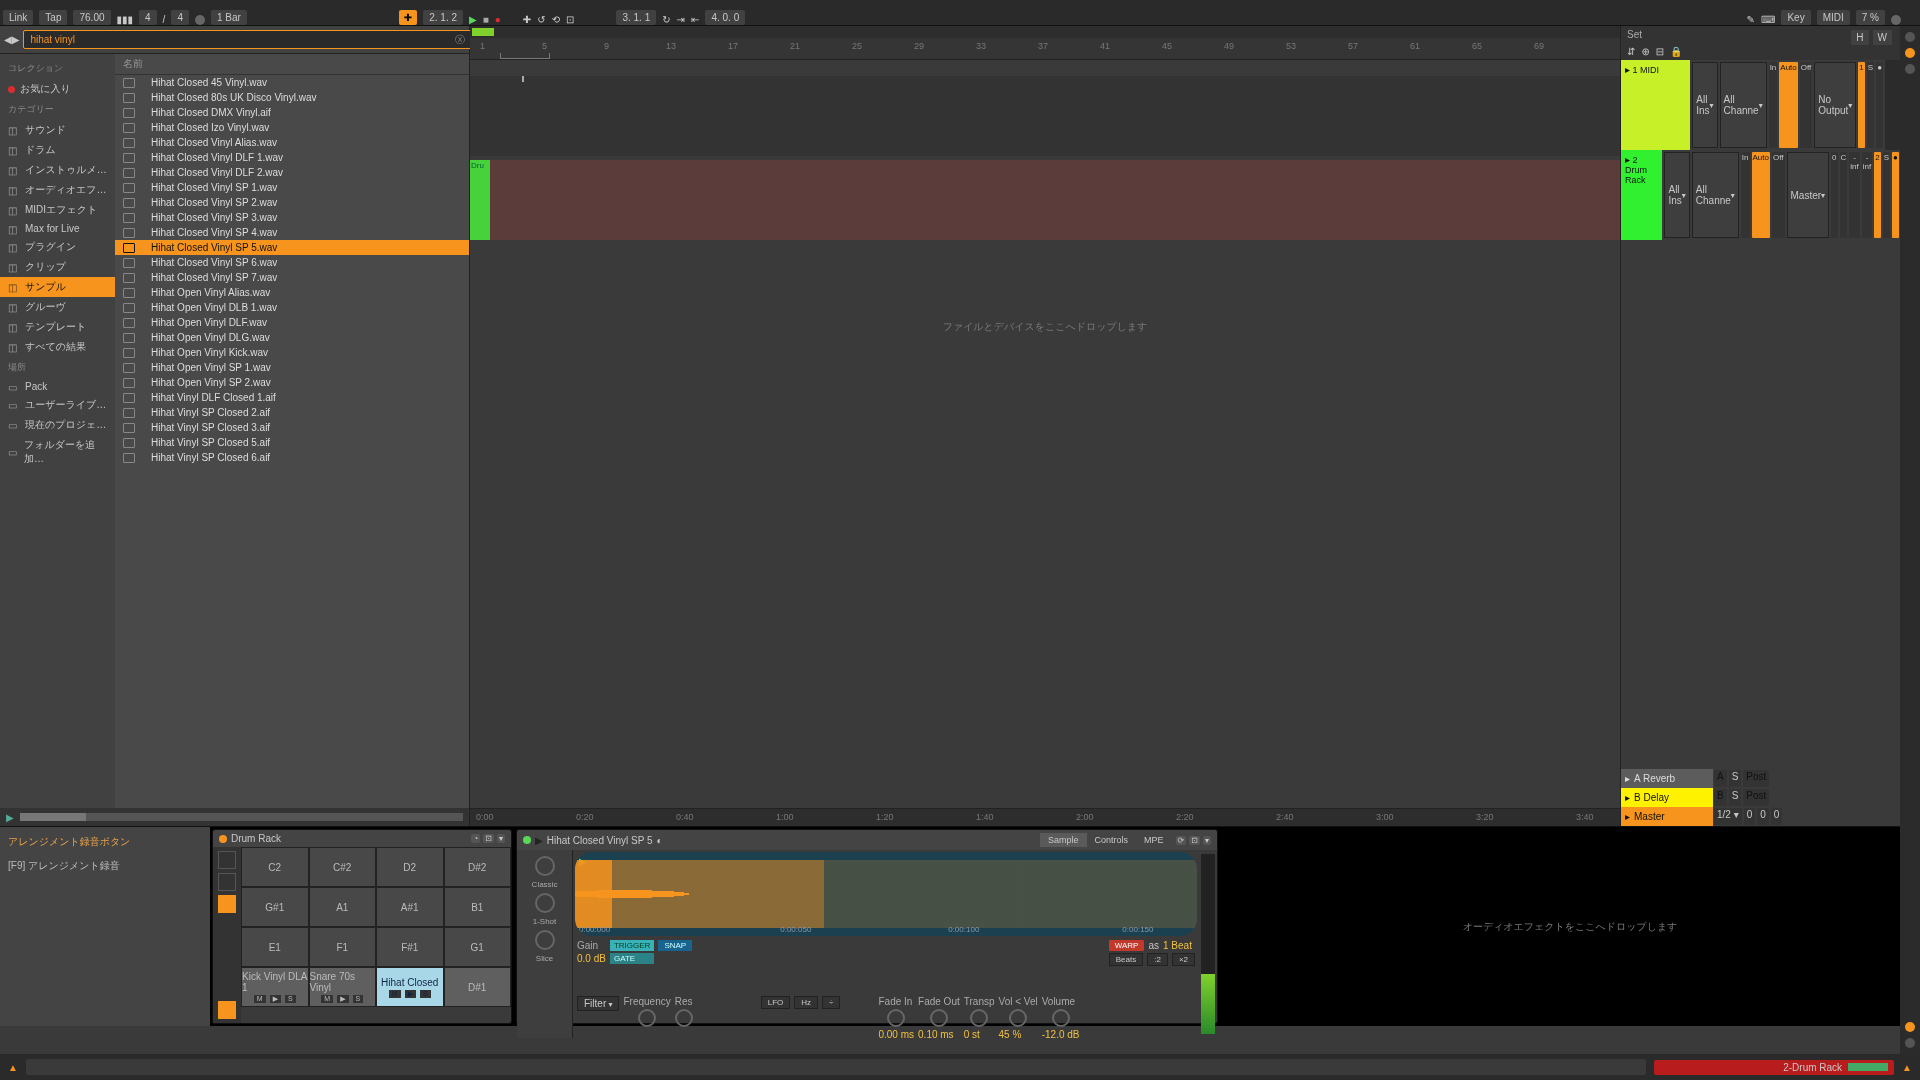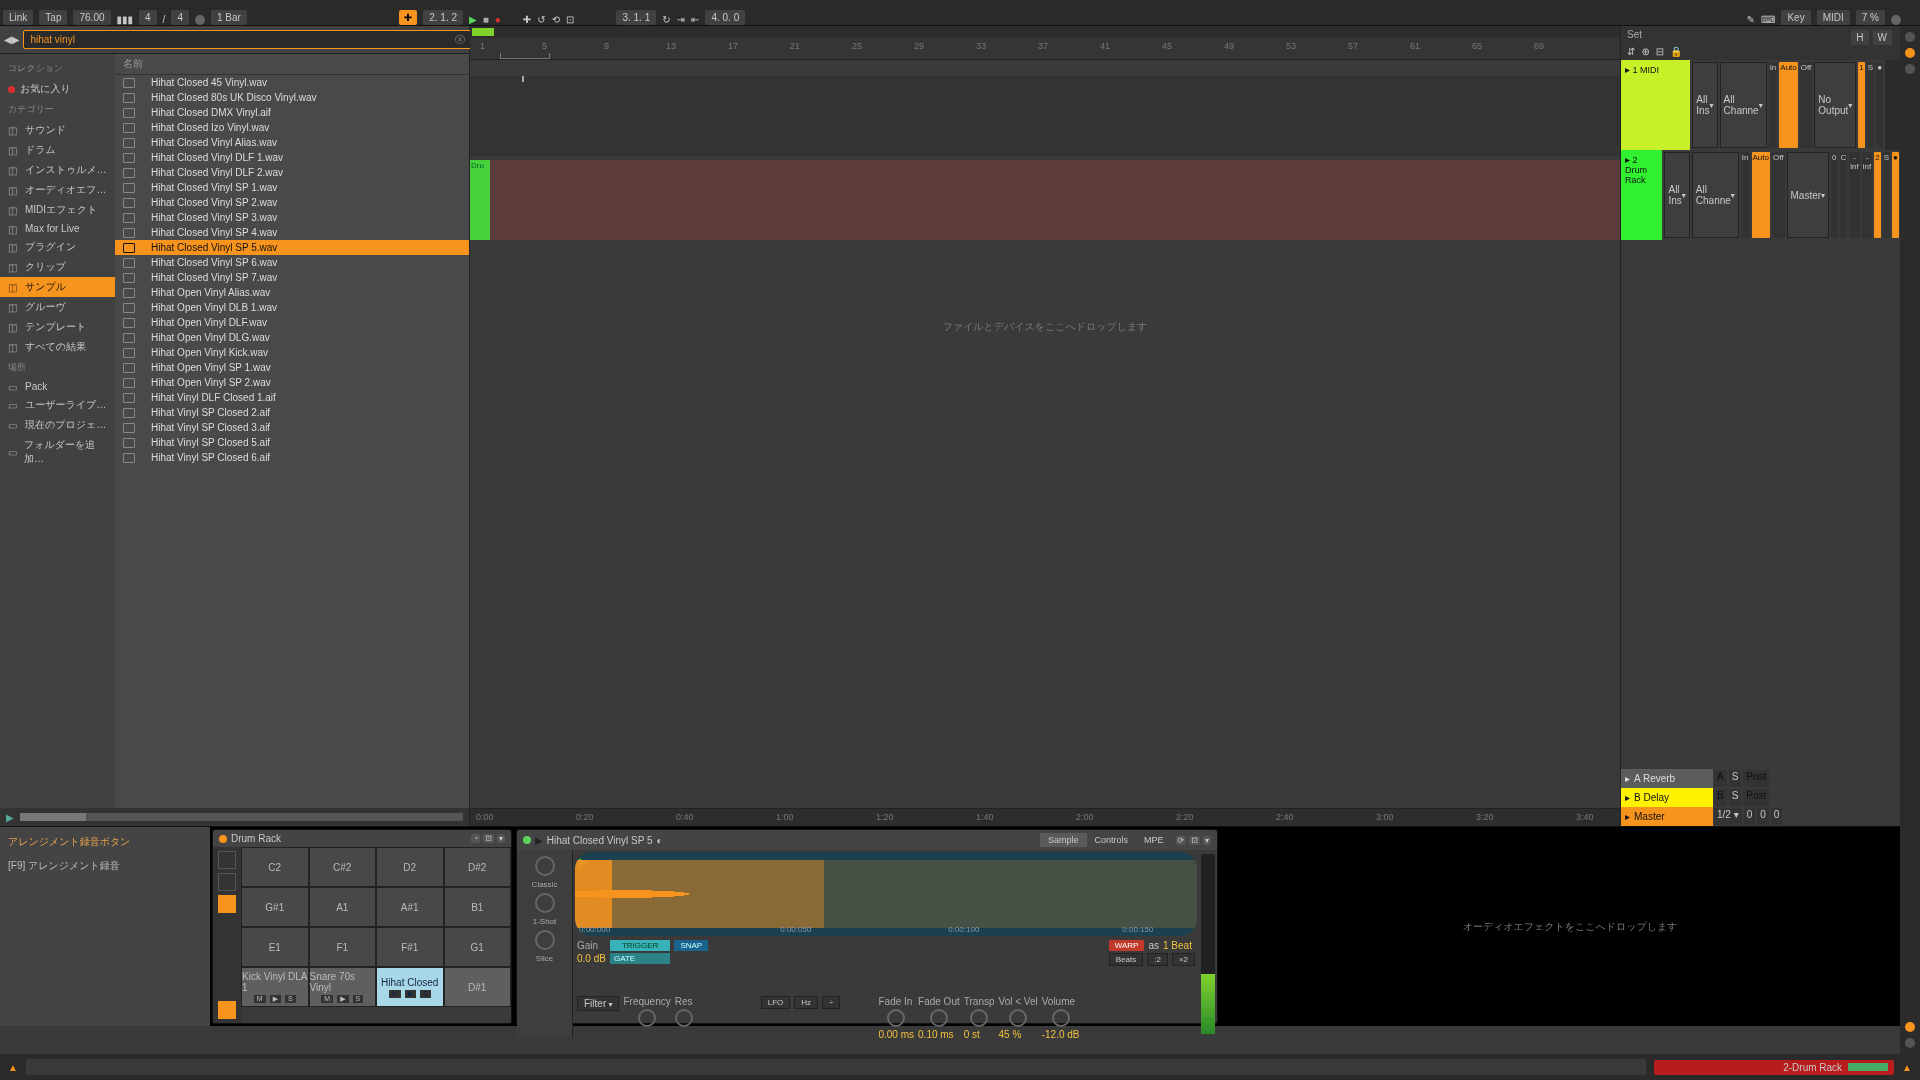--- a/index.html
+++ b/index.html
@@ -113,21 +113,21 @@
 .sample-tabs { display:flex; gap:0; }
 .sample-tabs .tab { padding:2px 8px; background:#444; font-size:9px; cursor:pointer; }
 .sample-tabs .tab.sel { background:#5a5a5a; }
 .samp-bottom { height:56px; display:flex; padding:2px 4px; gap:4px; align-items:flex-start; }
 .ctrl-block { display:flex; flex-direction:column; gap:2px; font-size:8px; }
 .ctrl-block .label { color:#aaa; }
 .ctrl-block .val { color:#f0c040; }
 .ctrl-block .knob { width:18px; height:18px; border-radius:9px; border:2px solid #666; margin:0 auto; }
 .dd { background:#333; padding:1px 6px; border:1px solid #222; font-size:8px; }
 .warp-btn { background:#c0392b; color:#fff; padding:1px 6px; font-size:8px; border-radius:1px; }
-.trig { background:#38b1b8; color:#042; padding:1px 12px; font-size:8px; }
+.trig { background:#38b1b8; color:#042; padding:1px 4px; font-size:8px; }
 .gate { background:#2b8287; color:#cff; padding:1px 4px; font-size:8px; }
 .snap { background:#19638f; color:#cff; padding:1px 6px; font-size:8px; }
 .fxdrop { flex:1; display:flex; align-items:center; justify-content:center; color:#7a7a7a; }
 .mini-meter { width:14px; height:180px; background:#222; margin:4px 2px; position:relative; }
 .mini-meter .fill { position:absolute; bottom:0; left:0; right:0; height:60px; background:linear-gradient(0deg,#2a8a2a,#7fd12c); }
 
 .status { position:absolute; bottom:0; left:0; right:0; height:26px; background:#2a2a2a; display:flex; align-items:center; padding:0 8px; gap:8px; }
 .status .tri { color:#f7941d; }
 .status .field { flex:1; background:#3a3a3a; height:16px; border-radius:2px; }
 .status .field2 { width:240px; background:#b91c1c; height:15px; border-radius:2px; display:flex; align-items:center; justify-content:flex-end; padding:0 6px; }

